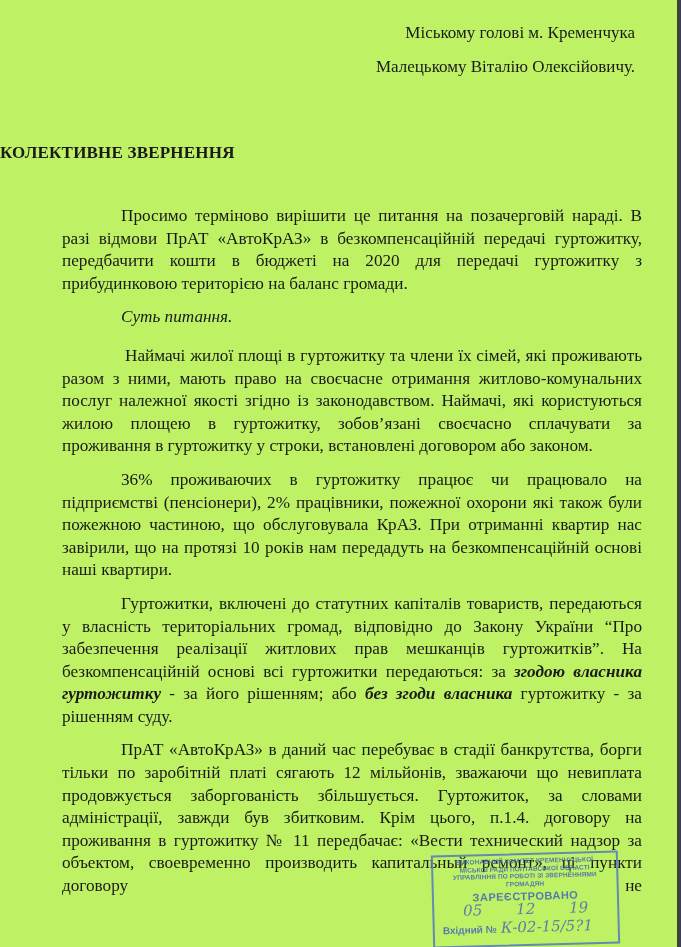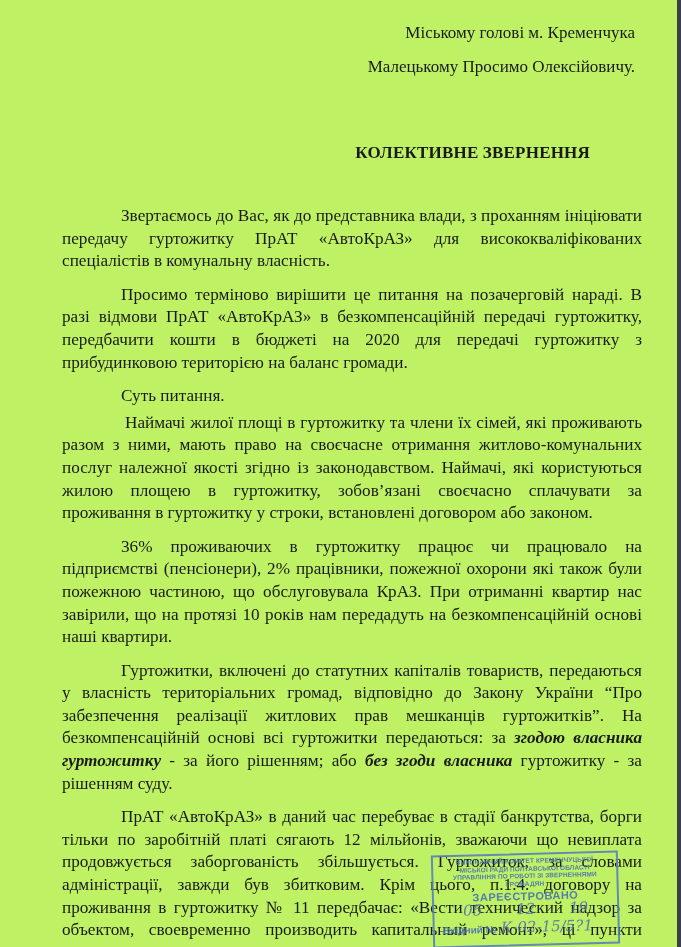--- a/index.html
+++ b/index.html
@@ -16,28 +16,28 @@
     background: #bef264;
   }
   .addressee {
     position: absolute; right: 42px; font-size: 17px; line-height: 20px;
     white-space: nowrap;
   }
   .addr1 { top: 23px; }
   .addr2 { top: 57px; right: 42px; }
   .title {
     position: absolute; top: 143px; left: 0; width: 590px;
-    text-align: right; font-weight: bold; font-size: 17px; letter-spacing: 0.2px;
+    text-align: left; font-weight: bold; font-size: 17px; letter-spacing: 0.2px;
   }
   .body {
     position: absolute; left: 62px; top: 205px; width: 580px;
     font-size: 17.2px; line-height: 22.6px;
   }
   .para { text-align: justify; text-indent: 59px; margin: 0 0 11px 0; }
-  .para.subhead { margin-bottom: 4px; }
+  .para.subhead { font-style: italic; margin-bottom: 16px; }
   .para.extra-indent { text-indent: 63px; }
   .bi { font-weight: bold; font-style: italic; }
   .last-line-justify { text-align-last: justify; }
   .stamp {
     position: absolute; left: 432px; top: 853px; width: 183px; height: 89px;
     border: 2px solid #5a7fc0; color: #4a6fb5;
     font-family: "Liberation Sans", sans-serif;
     transform: rotate(-1.5deg);
     opacity: 0.9;
   }
@@ -46,26 +46,25 @@
   .stamp-date { font-size: 15px; font-family: "DejaVu Serif", serif; font-style: italic; color: #5570b0; display: flex; justify-content: space-around; margin-top: -2px; padding: 0 12px; }
   .stamp-in { font-size: 10px; font-weight: bold; padding-left: 8px; margin-top: 0px; display: flex; align-items: baseline; gap: 4px; }
   .stamp-in .hand { font-family: "DejaVu Serif", serif; font-style: italic; font-size: 15px; font-weight: normal; color: #5570b0; }
 </style>
 </head>
 <body>
 
 <div class="page">
 
   <div class="addressee addr1">Міському голові м. Кременчука</div>
-  <div class="addressee addr2">Малецькому Просимо Олексійовичу.</div>
+  <div class="addressee addr2">Малецькому Віталію Олексійовичу.</div>
 
   <div class="title">КОЛЕКТИВНЕ ЗВЕРНЕННЯ</div>
 
   <div class="body">
-    <p class="para">Звертаємось до Вас, як до представника влади, з проханням ініціювати передачу гуртожитку ПрАТ «АвтоКрАЗ» для висококваліфікованих спеціалістів в комунальну власність.</p>
     <p class="para">Просимо терміново вирішити це питання на позачерговій нараді. В разі відмови ПрАТ «АвтоКрАЗ» в безкомпенсаційній передачі гуртожитку, передбачити кошти в бюджеті на 2020 для передачі гуртожитку з прибудинковою територією на баланс громади.</p>
     <p class="para subhead">Суть питання.</p>
     <p class="para extra-indent">Наймачі жилої площі в гуртожитку та члени їх сімей, які проживають разом з ними, мають право на своєчасне отримання житлово-комунальних послуг належної якості згідно із законодавством.  Наймачі, які користуються жилою площею в гуртожитку, зобов’язані своєчасно сплачувати за проживання в гуртожитку у строки, встановлені договором або законом.</p>
     <p class="para">36% проживаючих в гуртожитку працює чи працювало на підприємстві (пенсіонери), 2% працівники, пожежної охорони які також були пожежною частиною, що обслуговувала КрАЗ. При отриманні квартир нас  завірили, що на протязі 10 років нам передадуть на безкомпенсаційній основі наші квартири.</p>
     <p class="para"><span>Гуртожитки, включені до статутних капіталів товариств, передаються у власність територіальних громад, відповідно до Закону України “Про забезпечення реалізації житлових прав мешканців гуртожитків”. На безкомпенсаційній основі всі гуртожитки передаються: за </span><span class="bi">згодою власника гуртожитку</span><span> - за його рішенням; або  </span><span class="bi">без згоди власника</span><span> гуртожитку - за рішенням суду.</span></p>
     <p class="para last-line-justify">ПрАТ «АвтоКрАЗ» в даний час перебуває в стадії банкрутства, борги тільки по заробітній платі сягають 12 мільйонів, зважаючи що невиплата продовжується заборгованість збільшується. Гуртожиток, за словами адміністрації, завжди був збитковим. Крім цього, п.1.4. договору на проживання в гуртожитку № 11 передбачає: «Вести технический надзор за объектом, своевременно производить капитальный ремонт», ці пункти договору не</p>
   </div>
 
   <div class="stamp">
     <div class="stamp-org">

